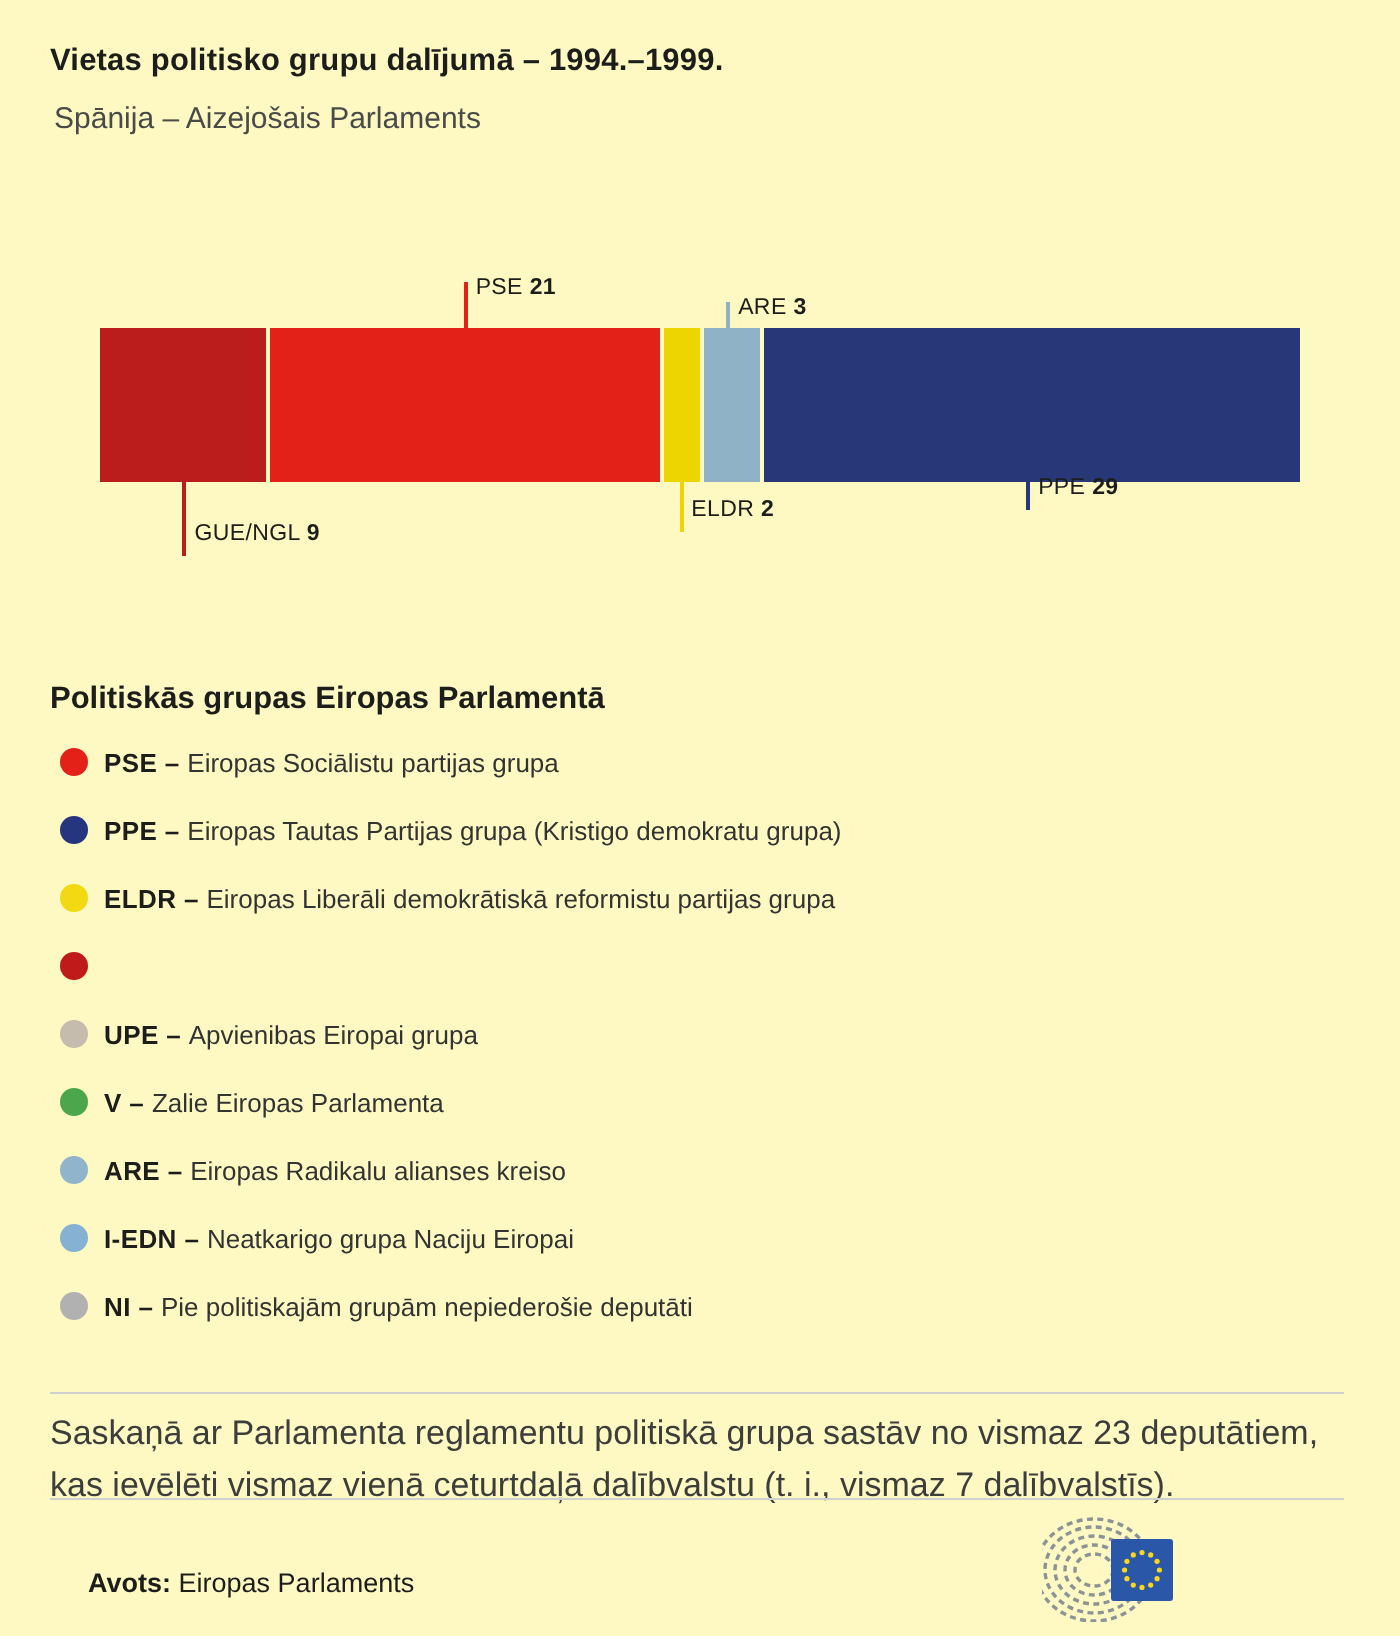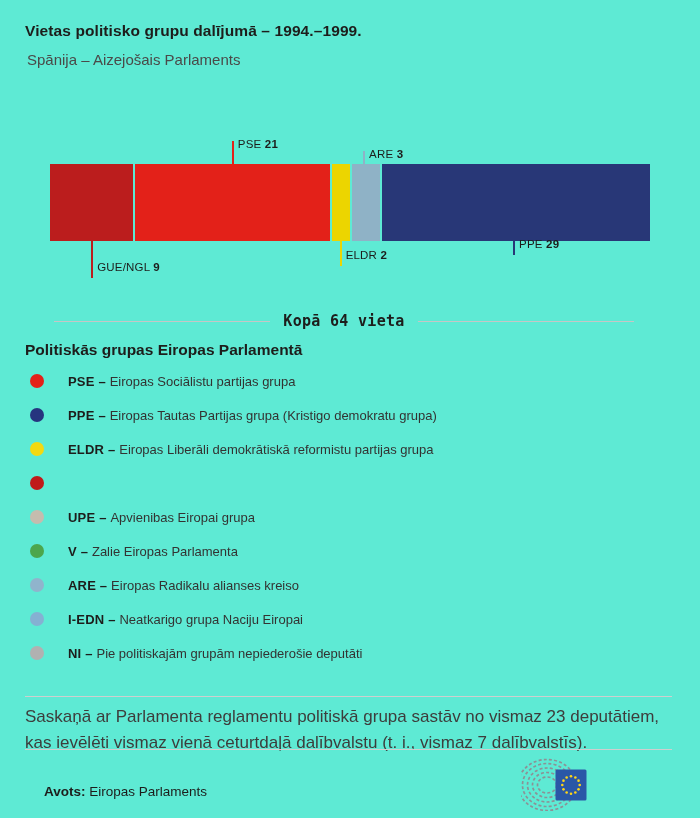--- a/index.html
+++ b/index.html
@@ -1,16 +1,16 @@
 <!DOCTYPE html>
 <html><head>
 <meta charset="utf-8">
 <style>
   html,body{margin:0;padding:0;background:#fff;}
-  #page{position:relative;width:700px;height:818px;background:#5eead4;
+  #page{position:relative;width:700px;height:818px;background:#fef9c3;
         font-family:"Liberation Sans",sans-serif;color:#1d1d1b;overflow:hidden;}
 
   .title{position:absolute;left:25px;top:22px;font-size:15.5px;font-weight:700;letter-spacing:.1px;}
   .subtitle{position:absolute;left:27px;top:51px;font-size:15px;color:#4a4a49;}
 
   .chart{position:absolute;left:50px;top:138px;width:600px;height:150px;}
   .seat-bar{position:absolute;left:0;top:26px;width:100%;height:77px;display:flex;column-gap:2px;}
   .seg{height:100%;}
   .tick{position:absolute;width:2px;}
   .bar-label{position:absolute;font-size:11.5px;white-space:nowrap;color:#1d1d1b;letter-spacing:.2px;}
@@ -18,21 +18,21 @@
 
   .total-divider{position:absolute;left:54px;top:312px;width:580px;display:flex;align-items:center;}
   .total-divider .line{flex:1;height:1px;background:#c6c6c5;}
   .total-label{font-family:"DejaVu Sans Mono",monospace;font-weight:700;font-size:15px;
                padding:0 13px;color:#1d1d1b;letter-spacing:.3px;}
 
   .legend-heading{position:absolute;left:25px;top:341px;font-size:15.5px;font-weight:700;}
   .legend{position:absolute;left:25px;top:364px;width:660px;}
   .legend-row{display:flex;align-items:center;height:34px;padding-left:5px;}
   .dot{width:14px;height:14px;border-radius:50%;flex:0 0 14px;}
-  .legend-text{margin-left:24px;font-size:13px;color:#333332;}
+  .legend-text{margin-left:8px;font-size:13px;color:#333332;}
   .legend-text strong{color:#1d1d1b;font-weight:700;letter-spacing:.2px;}
 
   .rule{position:absolute;left:25px;width:647px;height:1px;background:#cfcfce;}
   .rule-top{top:696px;}
   .rule-bottom{top:749px;}
   .footnote{position:absolute;left:25px;top:704px;width:655px;font-size:17px;
             line-height:1.55;color:#3d3d3c;}
 
   .source{position:absolute;left:25px;top:784px;font-size:13.5px;color:#1d1d1b;}
   .source strong{font-weight:700;margin-left:19px;}
@@ -64,25 +64,20 @@
         <div class="bar-label" style="left: calc(30.4688% + 5px); top: 0px;"><span>PSE </span><b>21</b></div>
         <div class="tick" style="left: calc(48.4375% - 1px); background: rgb(236, 213, 0); height: 25px; top: 103px;"></div>
         <div class="bar-label" style="left: calc(48.4375% + 5px); top: 111px;"><span>ELDR </span><b>2</b></div>
         <div class="tick" style="left: calc(52.3438% - 1px); background: rgb(143, 178, 198); height: 13px; top: 13px;"></div>
         <div class="bar-label" style="left: calc(52.3438% + 5px); top: 10px;"><span>ARE </span><b>3</b></div>
         <div class="tick" style="left: calc(77.3438% - 1px); background: rgb(40, 55, 119); height: 14px; top: 103px;"></div>
         <div class="bar-label" style="left: calc(77.3438% + 5px); top: 100px;"><span>PPE </span><b>29</b></div>
       </div>
   </div>
 
-  <div class="total-divider">
-    <div class="line"></div>
-    <div class="total-label">Kopā 64 vieta</div>
-    <div class="line"></div>
-  </div>
 
   <div class="legend-heading">Politiskās grupas Eiropas Parlamentā</div>
   <div class="legend">
       <div class="legend-row">
         <span class="dot" style="background: rgb(227, 33, 25);"></span>
         <span class="legend-text"><strong>PSE – </strong><span>Eiropas Sociālistu partijas grupa</span></span>
       </div>
       <div class="legend-row">
         <span class="dot" style="background: rgb(38, 53, 127);"></span>
         <span class="legend-text"><strong>PPE – </strong><span>Eiropas Tautas Partijas grupa (Kristigo demokratu grupa)</span></span>

